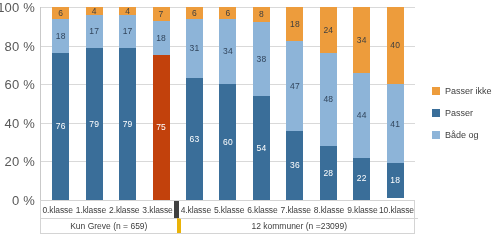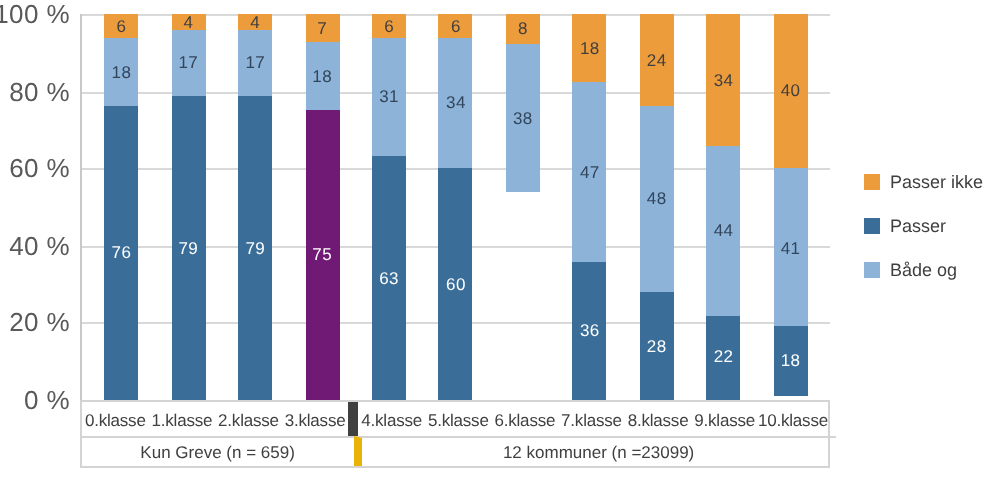--- a/index.html
+++ b/index.html
@@ -216,21 +216,21 @@
           </div>
         </div>
         <div class="bar-slot">
           <div class="bar">
             <div class="seg seg-passer-ikke" style="height: 7%; background: rgb(237, 156, 60);">
               <span class="seg-label">7</span>
             </div>
             <div class="seg seg-baade-og" style="height: 18%; background: rgb(141, 180, 216);">
               <span class="seg-label">18</span>
             </div>
-            <div class="seg seg-passer" style="height: 75%; background: #701a75;">
+            <div class="seg seg-passer" style="height: 75%; background: #c2410c;">
               <span class="seg-label">75</span>
             </div>
           </div>
         </div>
         <div class="bar-slot">
           <div class="bar">
             <div class="seg seg-passer-ikke" style="height: 6%; background: rgb(237, 156, 60);">
               <span class="seg-label">6</span>
             </div>
             <div class="seg seg-baade-og" style="height: 31%; background: rgb(141, 180, 216);">
@@ -254,20 +254,23 @@
             </div>
           </div>
         </div>
         <div class="bar-slot">
           <div class="bar">
             <div class="seg seg-passer-ikke" style="height: 8%; background: rgb(237, 156, 60);">
               <span class="seg-label">8</span>
             </div>
             <div class="seg seg-baade-og" style="height: 38%; background: rgb(141, 180, 216);">
               <span class="seg-label">38</span>
+            </div>
+            <div class="seg seg-passer" style="height: 54%; background: rgb(58, 110, 153);">
+              <span class="seg-label">54</span>
             </div>
           </div>
         </div>
         <div class="bar-slot">
           <div class="bar">
             <div class="seg seg-passer-ikke" style="height: 18%; background: rgb(237, 156, 60);">
               <span class="seg-label">18</span>
             </div>
             <div class="seg seg-baade-og" style="height: 47%; background: rgb(141, 180, 216);">
               <span class="seg-label">47</span>

